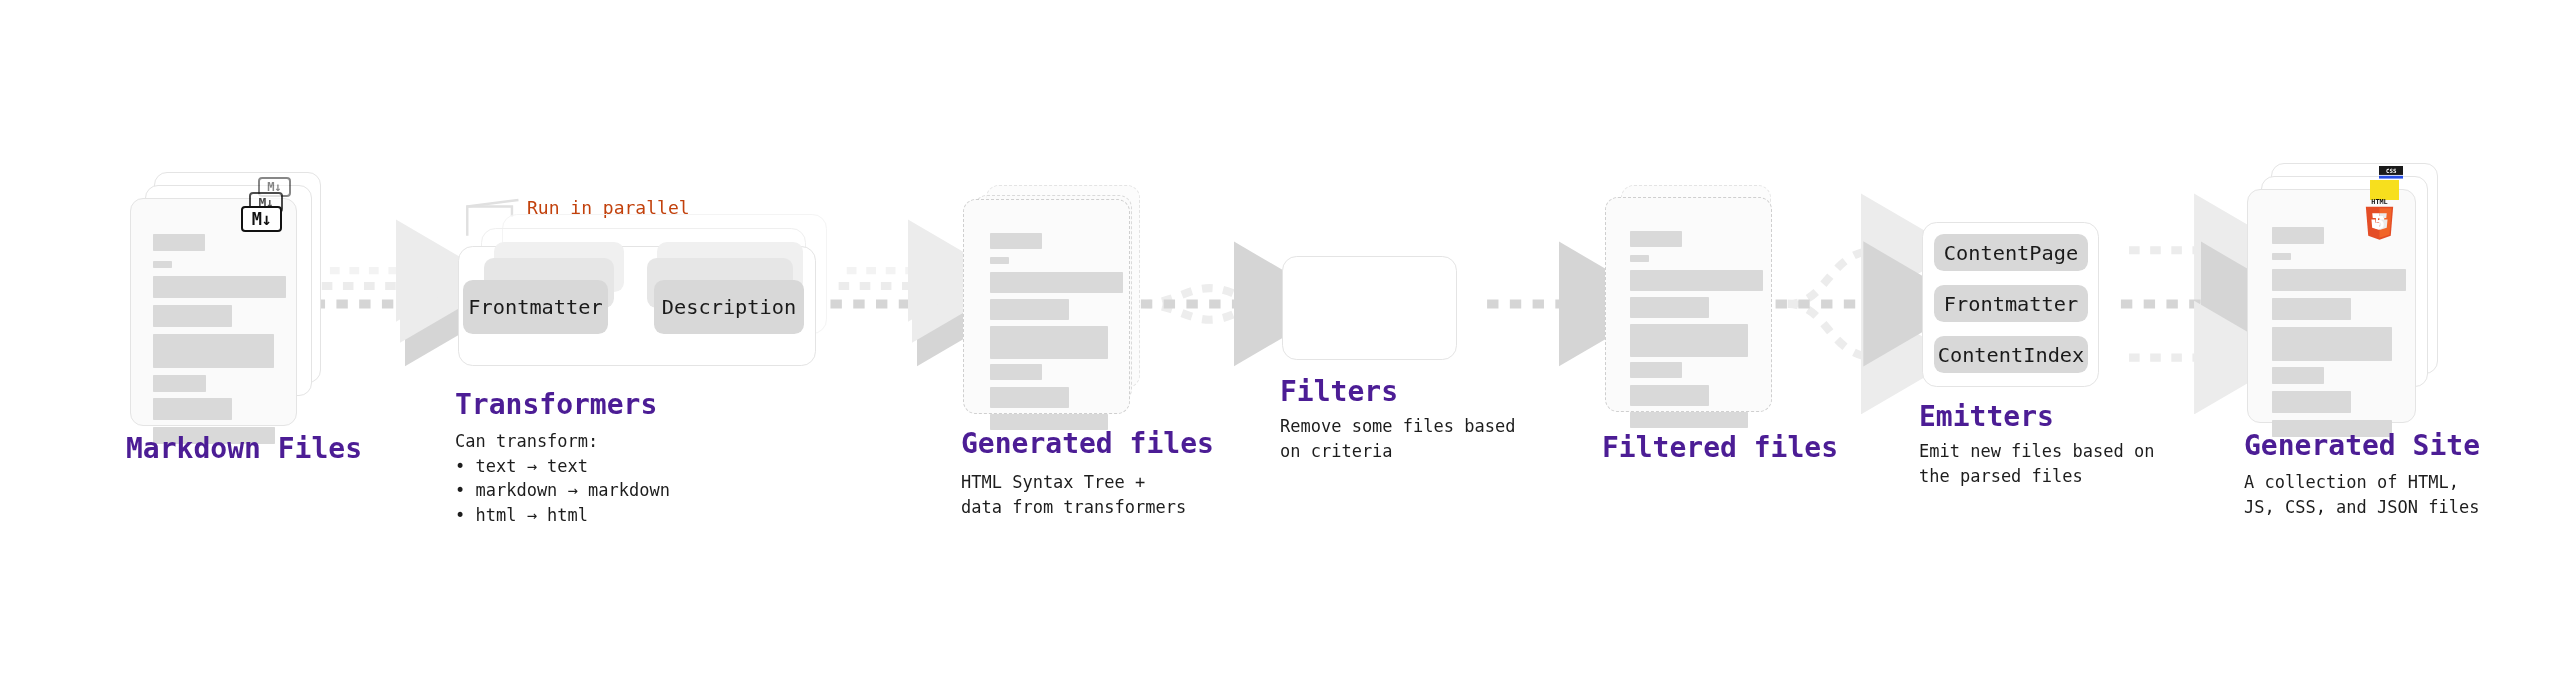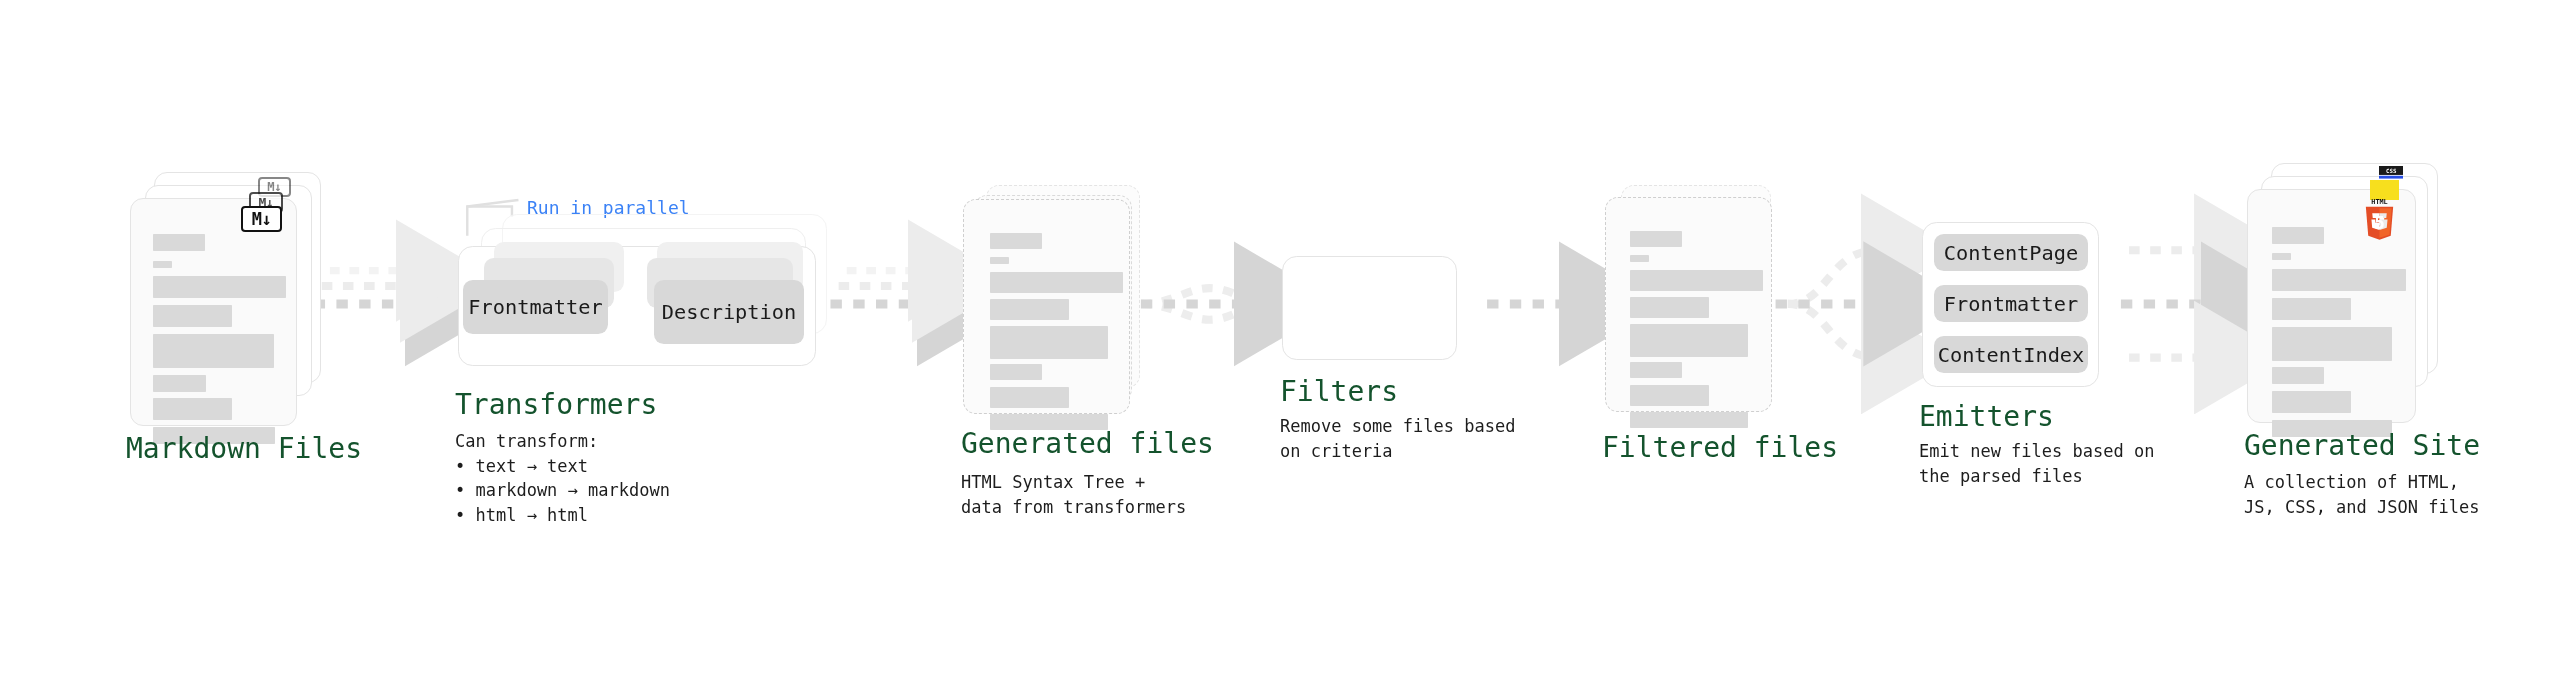--- a/index.html
+++ b/index.html
@@ -70,35 +70,36 @@
     font-size: 20.3px;
     white-space: nowrap;
   }
   .pill.faint  { background: #e6e6e6; color: transparent; }
   .pill.faint2 { background: #f0f0f0; color: transparent; }
 
   
   .stage-title {
     position: absolute;
     font-size: 28px;
-    color: #14532d;
+    color: #4c1d95;
     white-space: nowrap;
     letter-spacing: 0px;
+    font-weight: bold;
   }
   .stage-desc {
     position: absolute;
     font-size: 17px;
     line-height: 1.45;
     color: #1d1d1d;
     white-space: pre-line;
   }
   .parallel-label {
     position: absolute;
     font-size: 18px;
-    color: #3b82f6;
+    color: #c2410c;
     white-space: nowrap;
   }
 
   svg.overlay {
     position: absolute;
     left: 0; top: 0;
     width: 2576px; height: 681px;
     pointer-events: none;
   }
 </style>
@@ -191,21 +192,21 @@
   <div class="group-box faint2" style="left:502px; top:214px; width:325px; height:120px;"></div>
   <div class="group-box faint" style="left:481px; top:228px; width:325px; height:120px;"></div>
   <div class="group-box" style="left:458px; top:246px; width:358px; height:120px;"></div>
 
   <div class="pill faint2" style="left:494px; top:242px; width:130px; height:50px;"></div>
   <div class="pill faint2" style="left:657px; top:242px; width:146px; height:50px;"></div>
   <div class="pill faint" style="left:484px; top:258px; width:130px; height:50px;"></div>
   <div class="pill faint" style="left:647px; top:258px; width:146px; height:50px;"></div>
 
   <div class="pill" style="left:463px; top:280px; width:145px; height:54px;">Frontmatter</div>
-  <div class="pill" style="left:654px; top:280px; width:150px; height:64px;">Description</div>
+  <div class="pill" style="left:654px; top:280px; width:150px; height:54px;">Description</div>
 
   <div class="stage-title" style="left:455px; top:388px;">Transformers</div>
   <div class="stage-desc" style="left:455px; top:429px; width:325px;">Can transform:
  • text → text
  • markdown → markdown
  • html → html</div>
 
   <div class="doc-stack">
     <div class="doc-card dashed" style="left:986px; top:185px; width:154px; height:203px; opacity:0.55;"></div>
     <div class="doc-card dashed" style="left:974px; top:195px; width:158px; height:207px; opacity:0.75;"></div>

